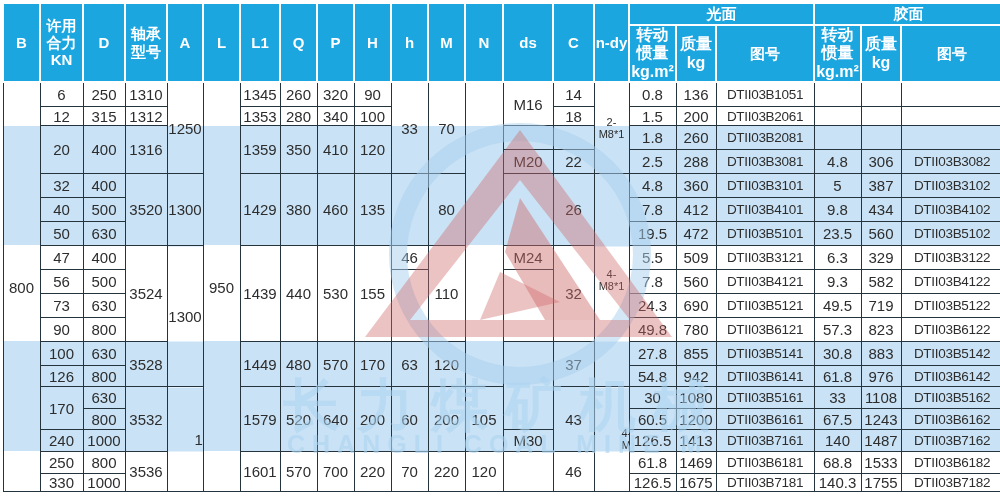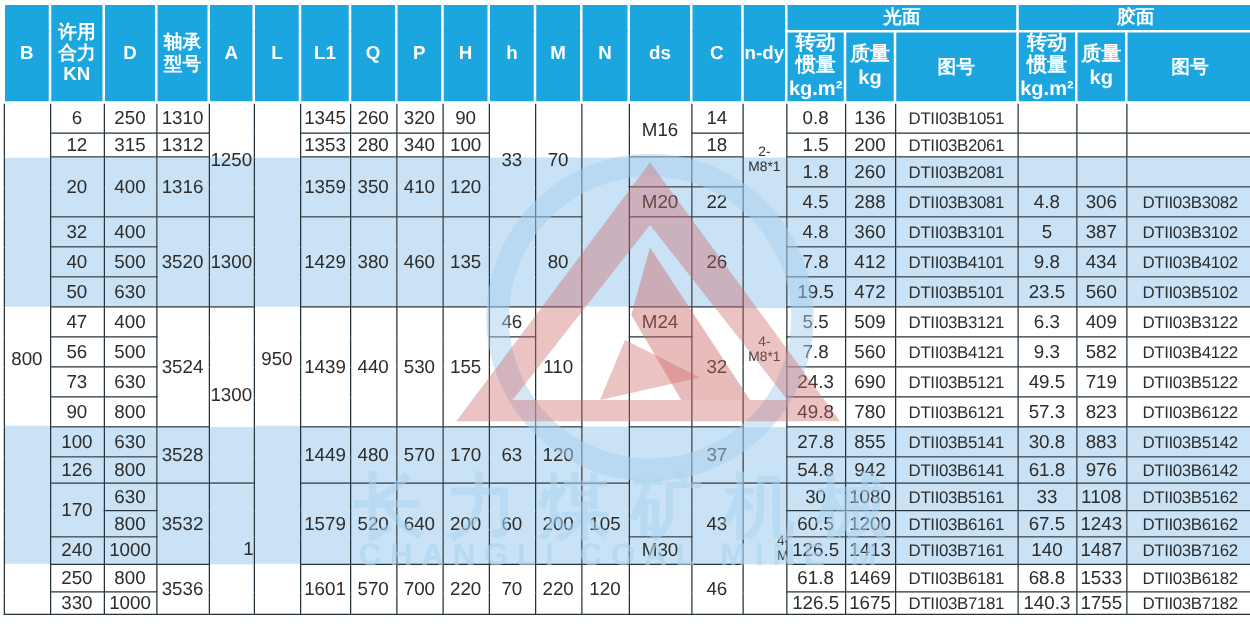--- a/index.html
+++ b/index.html
@@ -234,21 +234,21 @@
       <td>1.8</td>
           <td>260</td>
           <td class="fig">DTII03B2081</td>
       <td></td>
           <td></td>
           <td class="fig"></td>
     </tr>
     <tr class="h25 b">
       <td>M20</td>
           <td>22</td>
-      <td>4.5</td>
+      <td>2.5</td>
           <td>288</td>
           <td class="fig">DTII03B3081</td>
       <td>4.8</td>
           <td>306</td>
           <td class="fig">DTII03B3082</td>
     </tr>
     <tr class="h25 b">
       <td>32</td>
           <td>400</td>
       <td rowspan="3">3520</td>
@@ -299,21 +299,21 @@
           <td rowspan="4">530</td>
           <td rowspan="4">155</td>
       <td>46</td>
       <td rowspan="4">110</td>
       <td>M24</td>
       <td rowspan="4">32</td>
       <td>5.5</td>
           <td>509</td>
           <td class="fig">DTII03B3121</td>
       <td>6.3</td>
-          <td>409</td>
+          <td>329</td>
           <td class="fig">DTII03B3122</td>
     </tr>
     <tr class="h25">
       <td>56</td>
           <td>500</td>
       <td rowspan="3"></td>
       <td rowspan="3"></td>
       <td>7.8</td>
           <td>560</td>
           <td class="fig">DTII03B4121</td>

